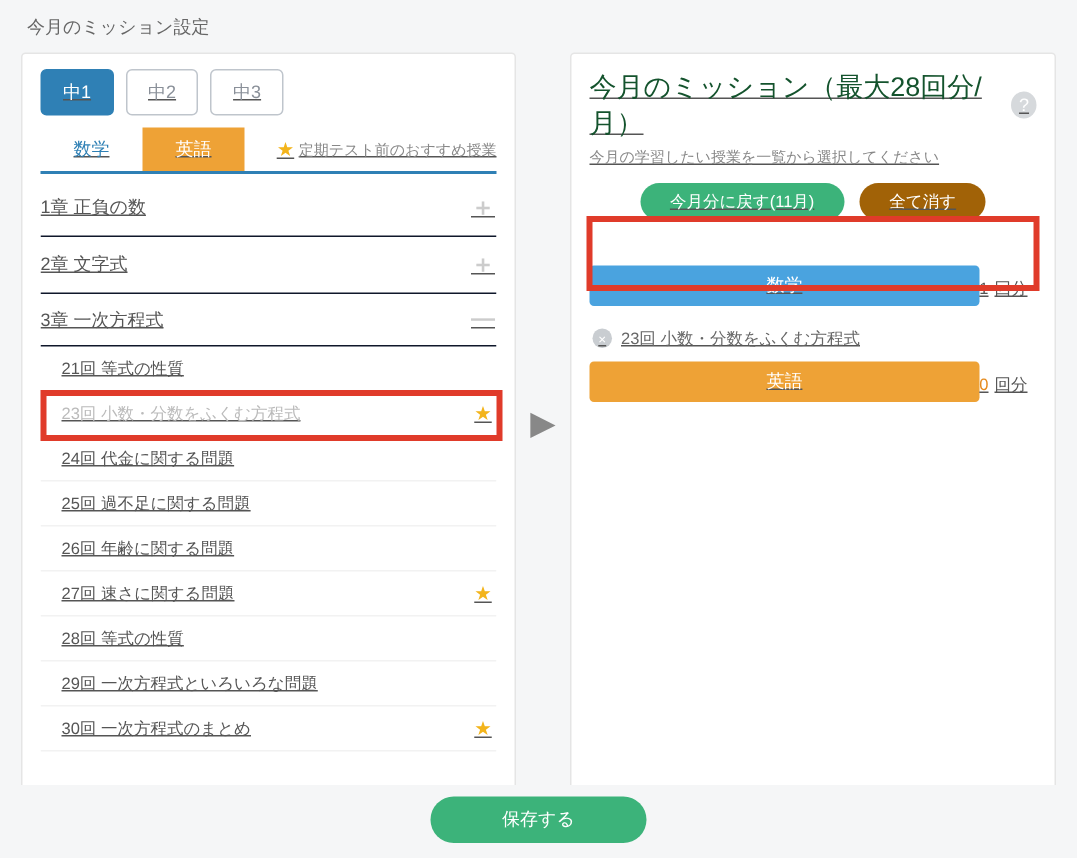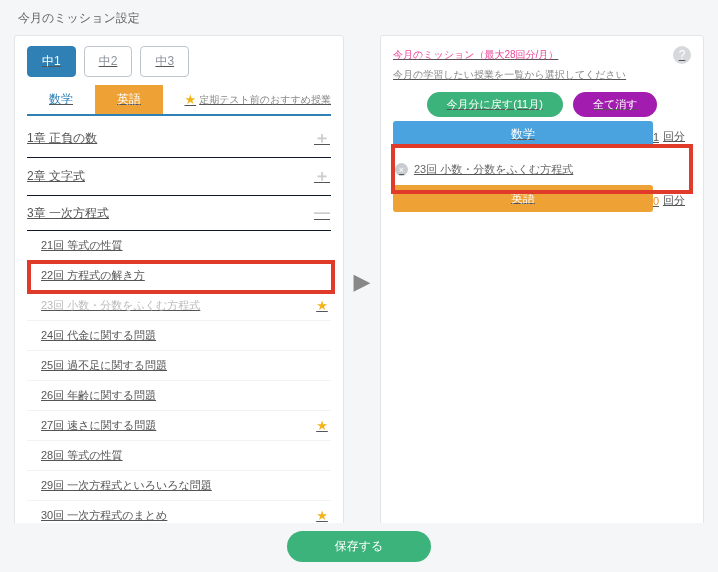--- a/index.html
+++ b/index.html
@@ -22,27 +22,27 @@
 .star { color: #f3b41b; font-size: 13px; }
 .chapter-list { overflow-y: auto; height: 408px; }
 .chapter-row { display: flex; align-items: center; padding: 8px 0; border-bottom: 1px solid #0f172a; font-size: 12px; color: #555; cursor: pointer; }
 .chapter-row .plus, .chapter-row .minus { margin-left: auto; color: #ccc; font-size: 16px; font-weight: bold; width: 18px; text-align: center; }
 .lesson-row { display: flex; align-items: flex-end; padding: 7px 0 7px 14px; border-bottom: 1px solid #f2f2f2; font-size: 11px; color: #555; cursor: pointer; position: relative; }
 .lesson-row .star-slot { margin-left: auto; width: 18px; text-align: center; }
 .lesson-row.selected { color: #bbb; }
 .red-frame { position: absolute; border: 4px solid #e03b2a; pointer-events: none; }
 .red-frame.left-frame { left: 12px; right: 8px; top: 224px; height: 34px; }
 .right-header { display: flex; align-items: center; gap: 6px; margin-bottom: 4px; }
-.right-title { font-size: 10px; color: #ec4899; }
+.right-title { font-size: 18px; color: #14532d; }
 .help-icon { margin-left: auto; width: 18px; height: 18px; border-radius: 50%; background: #d6d9dc; color: #fff; font-size: 12px; display: flex; align-items: center; justify-content: center; }
 .right-sub { font-size: 10px; color: #888; margin-bottom: 10px; }
-.right-btn-row { display: flex; gap: 10px; justify-content: center; margin-bottom: 4px; }
+.right-btn-row { display: flex; gap: 10px; justify-content: center; margin-bottom: 30px; }
 .pill-btn { border-radius: 14px; padding: 5px 20px; font-size: 11px; border: none; cursor: pointer; color: #fff; }
 .pill-btn.green { background: #3cb37a; }
-.pill-btn.dark { background: #a21caf; }
+.pill-btn.dark { background: #a16207; }
 .subject-bar { border-radius: 3px; padding: 5px 0; text-align: center; font-size: 12px; color: #fff; margin-bottom: 4px; }
 .subject-bar.blue { background: #4aa3df; }
 .subject-bar.orange { background: #eea236; }
 .subject-row { display: flex; align-items: center; margin-bottom: 6px; }
 .count-badge { margin-left: auto; font-size: 11px; color: #555; display: flex; align-items: center; gap: 4px; padding-right: 6px; }
 .count-badge.orange { color: #e58b1f; }
 .mission-item { display: flex; align-items: center; gap: 6px; font-size: 11px; color: #666; padding: 4px 2px 8px; }
 .remove-icon { width: 13px; height: 13px; border-radius: 50%; background: #c9cdd1; color: #fff; font-size: 9px; display: flex; align-items: center; justify-content: center; }
 .red-frame.right-frame { left: 10px; right: 10px; top: 108px; height: 50px; }
 .footer { position: fixed; bottom: 0; left: 0; right: 0; display: flex; justify-content: center; padding: 8px 0 10px; background: #f5f6f7; }
@@ -80,24 +80,20 @@
         <span>2章 文字式</span>
         <span class="plus">＋</span>
       </div>
       <div class="chapter-row">
         <span>3章 一次方程式</span>
         <span class="minus">—</span>
       </div>
 
       <div class="lesson-row">
         <span>21回 等式の性質</span>
-        <span class="star-slot"></span>
-      </div>
-      <div class="lesson-row">
-        <span>22回 方程式の解き方</span>
         <span class="star-slot"></span>
       </div>
       <div class="lesson-row selected">
         <span>23回 小数・分数をふくむ方程式</span>
         <span class="star-slot star">★</span>
       </div>
       <div class="lesson-row">
         <span>24回 代金に関する問題</span>
         <span class="star-slot"></span>
       </div>

